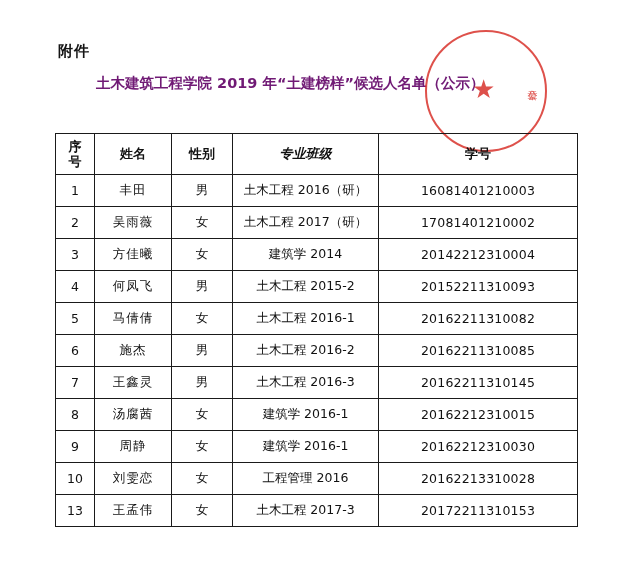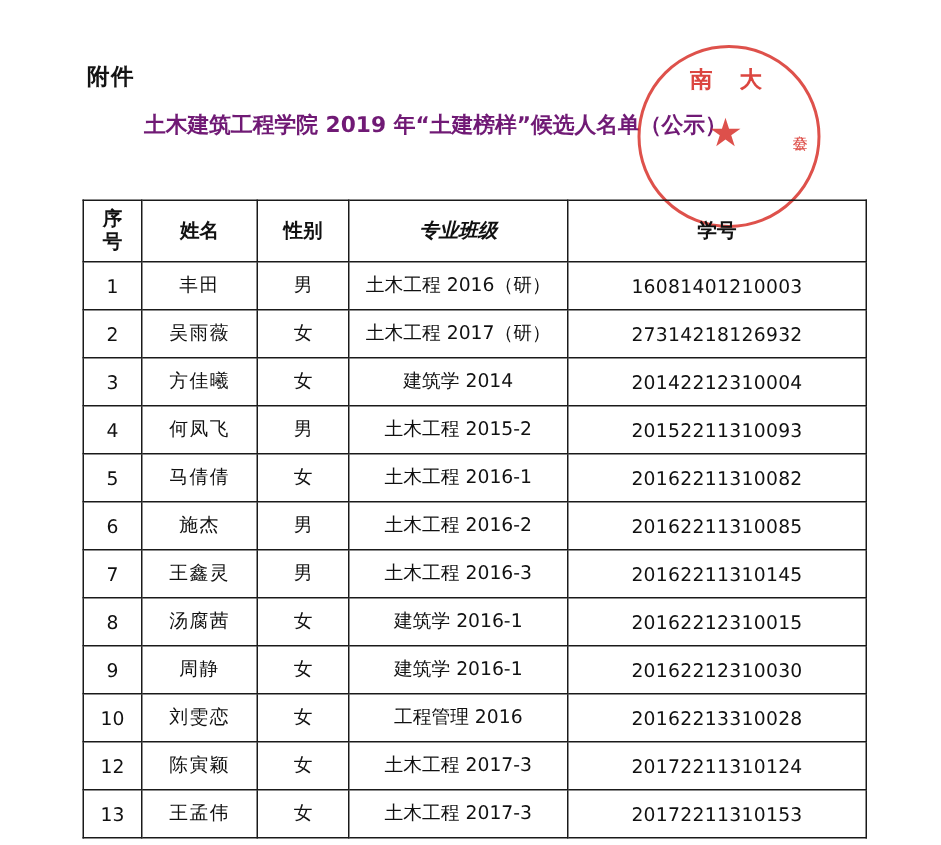--- a/index.html
+++ b/index.html
@@ -148,21 +148,20 @@
 <body>
 
 <div class="page">
 
   <div class="attachment-label">附件</div>
 
   <div class="doc-title">土木建筑工程学院 2019 年“土建榜样”候选人名单（公示）</div>
 
   <div class="seal">
     <div class="ring"></div>
-    <div class="top-text">南大</div>
     <div class="star">★</div>
     <div class="side-text">公章</div>
   </div>
 
   <table class="roster">
     <thead>
       <tr>
         <th class="col-seq">
           <div class="seq-head-inner">
             <div>序</div>
@@ -181,21 +180,21 @@
         <td class="name-cell">丰田</td>
         <td>男</td>
         <td>土木工程 2016（研）</td>
         <td class="id-cell">16081401210003</td>
       </tr>
       <tr>
         <td class="seq-cell">2</td>
         <td class="name-cell">吴雨薇</td>
         <td>女</td>
         <td>土木工程 2017（研）</td>
-        <td class="id-cell">27314218126932</td>
+        <td class="id-cell">17081401210002</td>
       </tr>
       <tr>
         <td class="seq-cell">3</td>
         <td class="name-cell">方佳曦</td>
         <td>女</td>
         <td>建筑学 2014</td>
         <td class="id-cell">20142212310004</td>
       </tr>
       <tr>
         <td class="seq-cell">4</td>
@@ -240,27 +239,20 @@
         <td class="id-cell">20162212310030</td>
       </tr>
       <tr>
         <td class="seq-cell">10</td>
         <td class="name-cell">刘雯恋</td>
         <td>女</td>
         <td>工程管理 2016</td>
         <td class="id-cell">20162213310028</td>
       </tr>
       <tr>
-        <td class="seq-cell">12</td>
-        <td class="name-cell">陈寅颖</td>
-        <td>女</td>
-        <td>土木工程 2017-3</td>
-        <td class="id-cell">20172211310124</td>
-      </tr>
-      <tr>
         <td class="seq-cell">13</td>
         <td class="name-cell">王孟伟</td>
         <td>女</td>
         <td>土木工程 2017-3</td>
         <td class="id-cell">20172211310153</td>
       </tr>
     </tbody>
   </table>
 
 </div>

